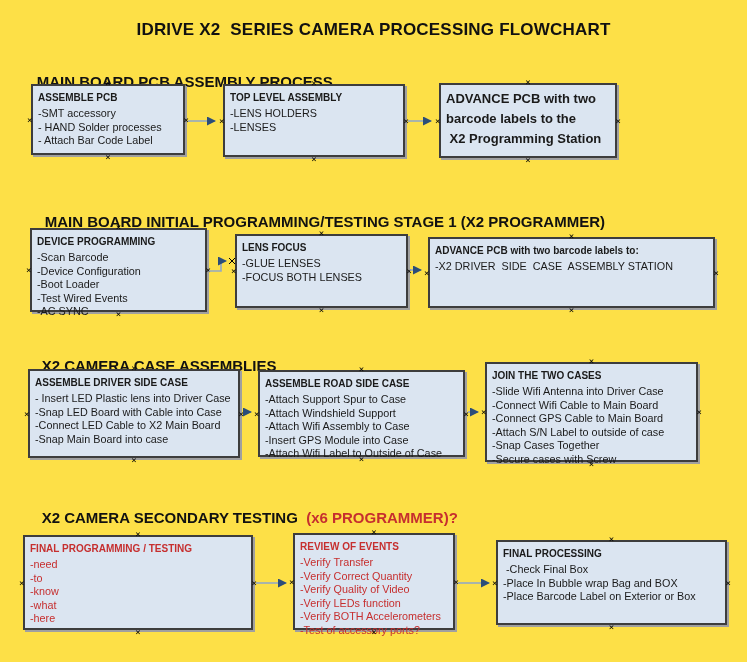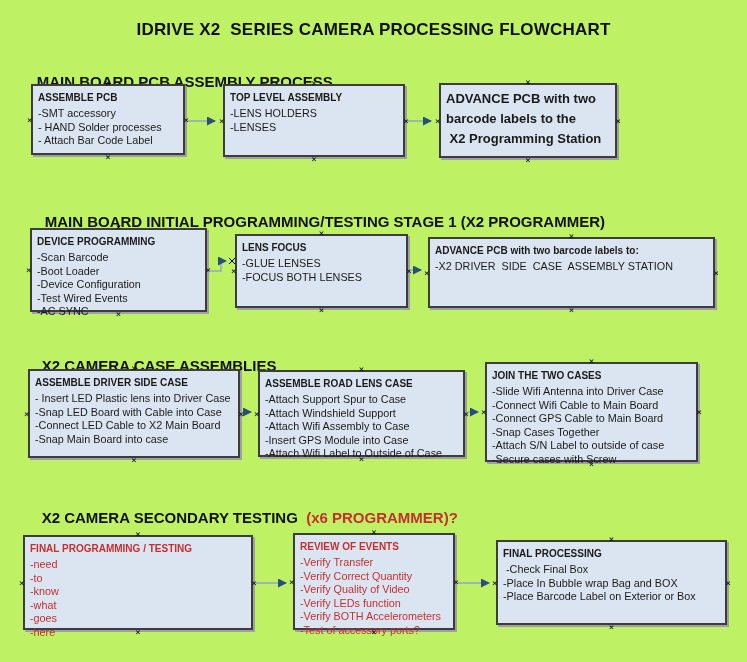--- a/index.html
+++ b/index.html
@@ -1,17 +1,17 @@
 <!DOCTYPE html>
 <html><head>
 <meta charset="utf-8">
 <style>
   html,body{margin:0;padding:0;background:#fff;}
   .page{
-    position:relative;width:747px;height:662px;background:#bef264;
+    position:relative;width:747px;height:662px;background:#fde047;
     font-family:"Liberation Sans","DejaVu Sans",sans-serif;color:#1a1a1a;
     overflow:hidden;
   }
   .doc-title{
     position:absolute;top:20px;left:0;width:747px;text-align:center;
     font-size:17px;font-weight:bold;letter-spacing:.2px;white-space:pre;color:#111;
   }
   .sec-heading{
     position:absolute;font-size:15px;font-weight:bold;white-space:pre;color:#111;
   }
@@ -83,22 +83,22 @@
       <span class="handle h-r">×</span>
     </div>
 
   <div class="sec-heading" style="left:28px;top:196px;">
     <span>MAIN BOARD INITIAL PROGRAMMING/TESTING STAGE 1 (X2 PROGRAMMER)</span>
   </div>
 
   <div class="box" style="left:30px;top:228px;width:177px;height:84px;">
     <div class="btitle">DEVICE PROGRAMMING</div>
     <div class="line">-Scan Barcode</div>
+    <div class="line">-Device Configuration</div>
     <div class="line">-Boot Loader</div>
-    <div class="line">-Device Configuration</div>
     <div class="line">-Test Wired Events</div>
     <div class="line">-AC SYNC</div>
   <span class="handle h-t">×</span>
       <span class="handle h-b">×</span>
       <span class="handle h-l">×</span>
       <span class="handle h-r">×</span>
     </div>
 
   <div class="box" style="left:235px;top:234px;width:173px;height:74px;">
     <div class="btitle">LENS FOCUS</div>
@@ -129,57 +129,56 @@
     <div class="line">-Snap LED Board with Cable into Case</div>
     <div class="line">-Connect LED Cable to X2 Main Board</div>
     <div class="line">-Snap Main Board into case</div>
   <span class="handle h-t">×</span>
       <span class="handle h-b">×</span>
       <span class="handle h-l">×</span>
       <span class="handle h-r">×</span>
     </div>
 
   <div class="box" style="left:258px;top:370px;width:207px;height:87px;">
-    <div class="btitle">ASSEMBLE ROAD LENS CASE</div>
+    <div class="btitle">ASSEMBLE ROAD SIDE CASE</div>
     <div class="line">-Attach Support Spur to Case</div>
     <div class="line">-Attach Windshield Support</div>
     <div class="line">-Attach Wifi Assembly to Case</div>
     <div class="line">-Insert GPS Module into Case</div>
     <div class="line">-Attach Wifi Label to Outside of Case</div>
   <span class="handle h-t">×</span>
       <span class="handle h-b">×</span>
       <span class="handle h-l">×</span>
       <span class="handle h-r">×</span>
     </div>
 
   <div class="box" style="left:485px;top:362px;width:213px;height:100px;">
     <div class="btitle">JOIN THE TWO CASES</div>
     <div class="line">-Slide Wifi Antenna into Driver Case</div>
     <div class="line">-Connect Wifi Cable to Main Board</div>
     <div class="line">-Connect GPS Cable to Main Board</div>
+    <div class="line">-Attach S/N Label to outside of case</div>
     <div class="line">-Snap Cases Together</div>
-    <div class="line">-Attach S/N Label to outside of case</div>
     <div class="line">-Secure cases with Screw</div>
   <span class="handle h-t">×</span>
       <span class="handle h-b">×</span>
       <span class="handle h-l">×</span>
       <span class="handle h-r">×</span>
     </div>
 
   <div class="sec-heading" style="left:25px;top:492px;">
     <span>X2 CAMERA SECONDARY TESTING  </span><span class="red">(x6 PROGRAMMER)?</span>
   </div>
 
   <div class="box redbox" style="left:23px;top:535px;width:230px;height:95px;">
     <div class="btitle">FINAL PROGRAMMING / TESTING</div>
     <div class="line">-need</div>
     <div class="line">-to</div>
     <div class="line">-know</div>
     <div class="line">-what</div>
-    <div class="line">-goes</div>
     <div class="line">-here</div>
   <span class="handle h-t">×</span>
       <span class="handle h-b">×</span>
       <span class="handle h-l">×</span>
       <span class="handle h-r">×</span>
     </div>
 
   <div class="box redbox" style="left:293px;top:533px;width:162px;height:97px;">
     <div class="btitle">REVIEW OF EVENTS</div>
     <div class="line">-Verify Transfer</div>

